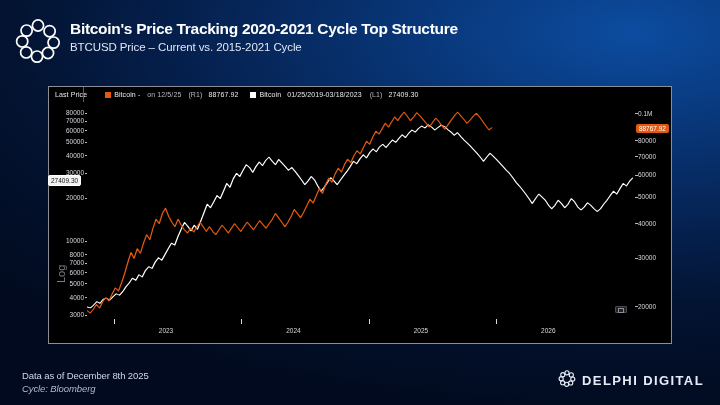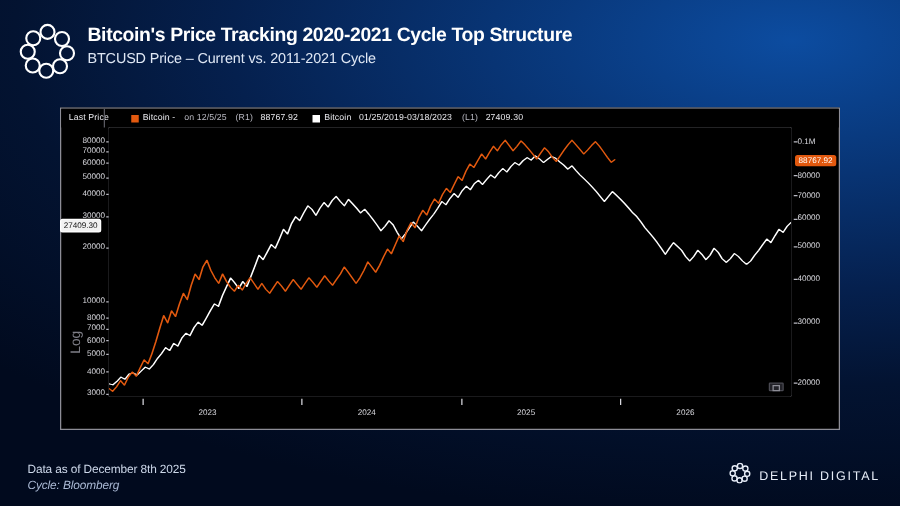--- a/index.html
+++ b/index.html
@@ -106,21 +106,21 @@
   }
   .footer-src {
     position:absolute; left:22px; top:383px;
     font-size:9.5px; color:#aab9d4; font-style:italic; letter-spacing:-0.1px;
   }
   .footer-logo {
     position:absolute; right:16px; top:370px;
     display:flex; align-items:center; gap:6px;
   }
   .footer-logo .fl-txt {
-    font-size:10px; color:#e6ecf7; letter-spacing:1.4px; font-weight:400;
+    font-size:13px; color:#e6ecf7; letter-spacing:1.4px; font-weight:700;
   }
 </style>
 </head>
 <body>
 
 <div id="root">
 
   <div class="header">
     <div class="brandmark">
       <svg viewBox="0 0 48 46" width="48" height="46" aria-hidden="true">
@@ -130,21 +130,21 @@
           <circle cx="39.6" cy="24.6" r="5.6"></circle>
           <circle cx="34" cy="35" r="5.6"></circle>
           <circle cx="23" cy="38.6" r="5.6"></circle>
           <circle cx="12.2" cy="34.4" r="5.6"></circle>
           <circle cx="8.2" cy="23.4" r="5.6"></circle>
           <circle cx="12.6" cy="12.6" r="5.6"></circle>
         </g>
       </svg>
     </div>
     <div class="title">Bitcoin's Price Tracking 2020-2021 Cycle Top Structure</div>
-    <div class="subtitle">BTCUSD Price – Current vs. 2011-2021 Cycle</div>
+    <div class="subtitle">BTCUSD Price – Current vs. 2015-2021 Cycle</div>
   </div>
 
   <div class="panel">
 
     <div class="legendbar">
       <span class="lg-txt" style="margin-right:11px;">Last Price</span>
       <span class="lb-sep"></span>
       <span class="legend-item" style="margin-left:7px;">
         <span class="sw sw-orange"></span>
         <span class="lg-txt">Bitcoin -</span>

